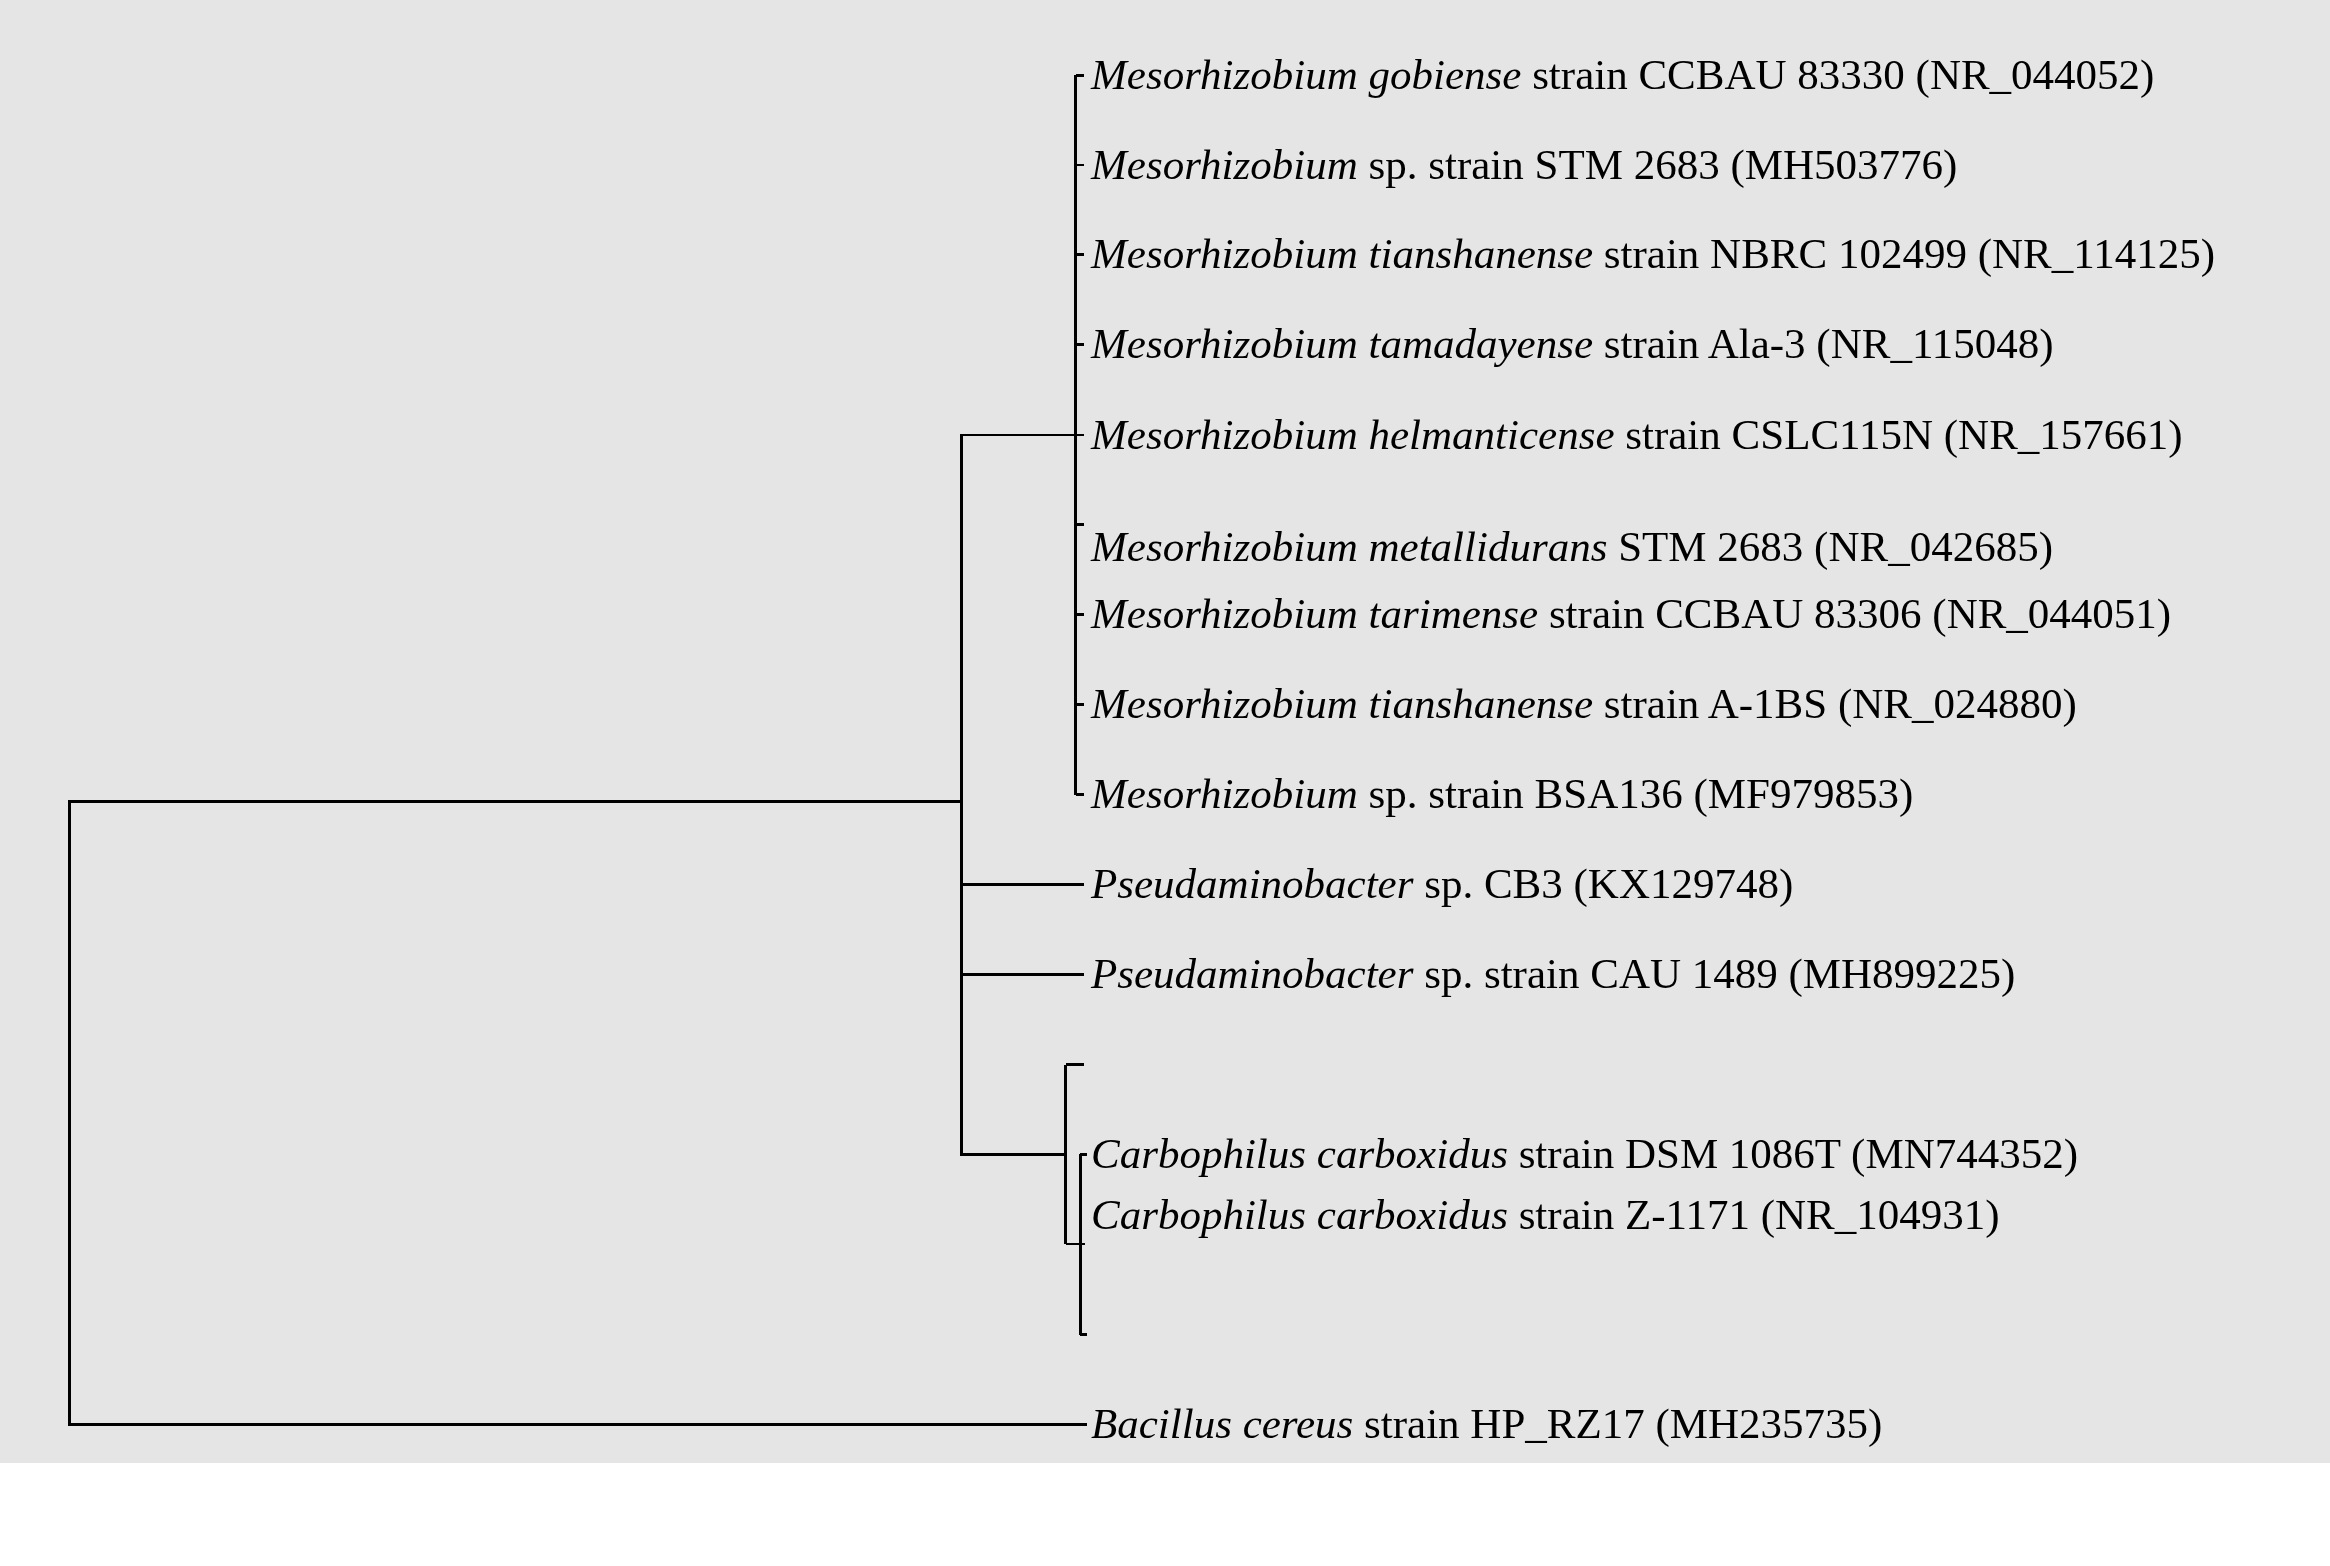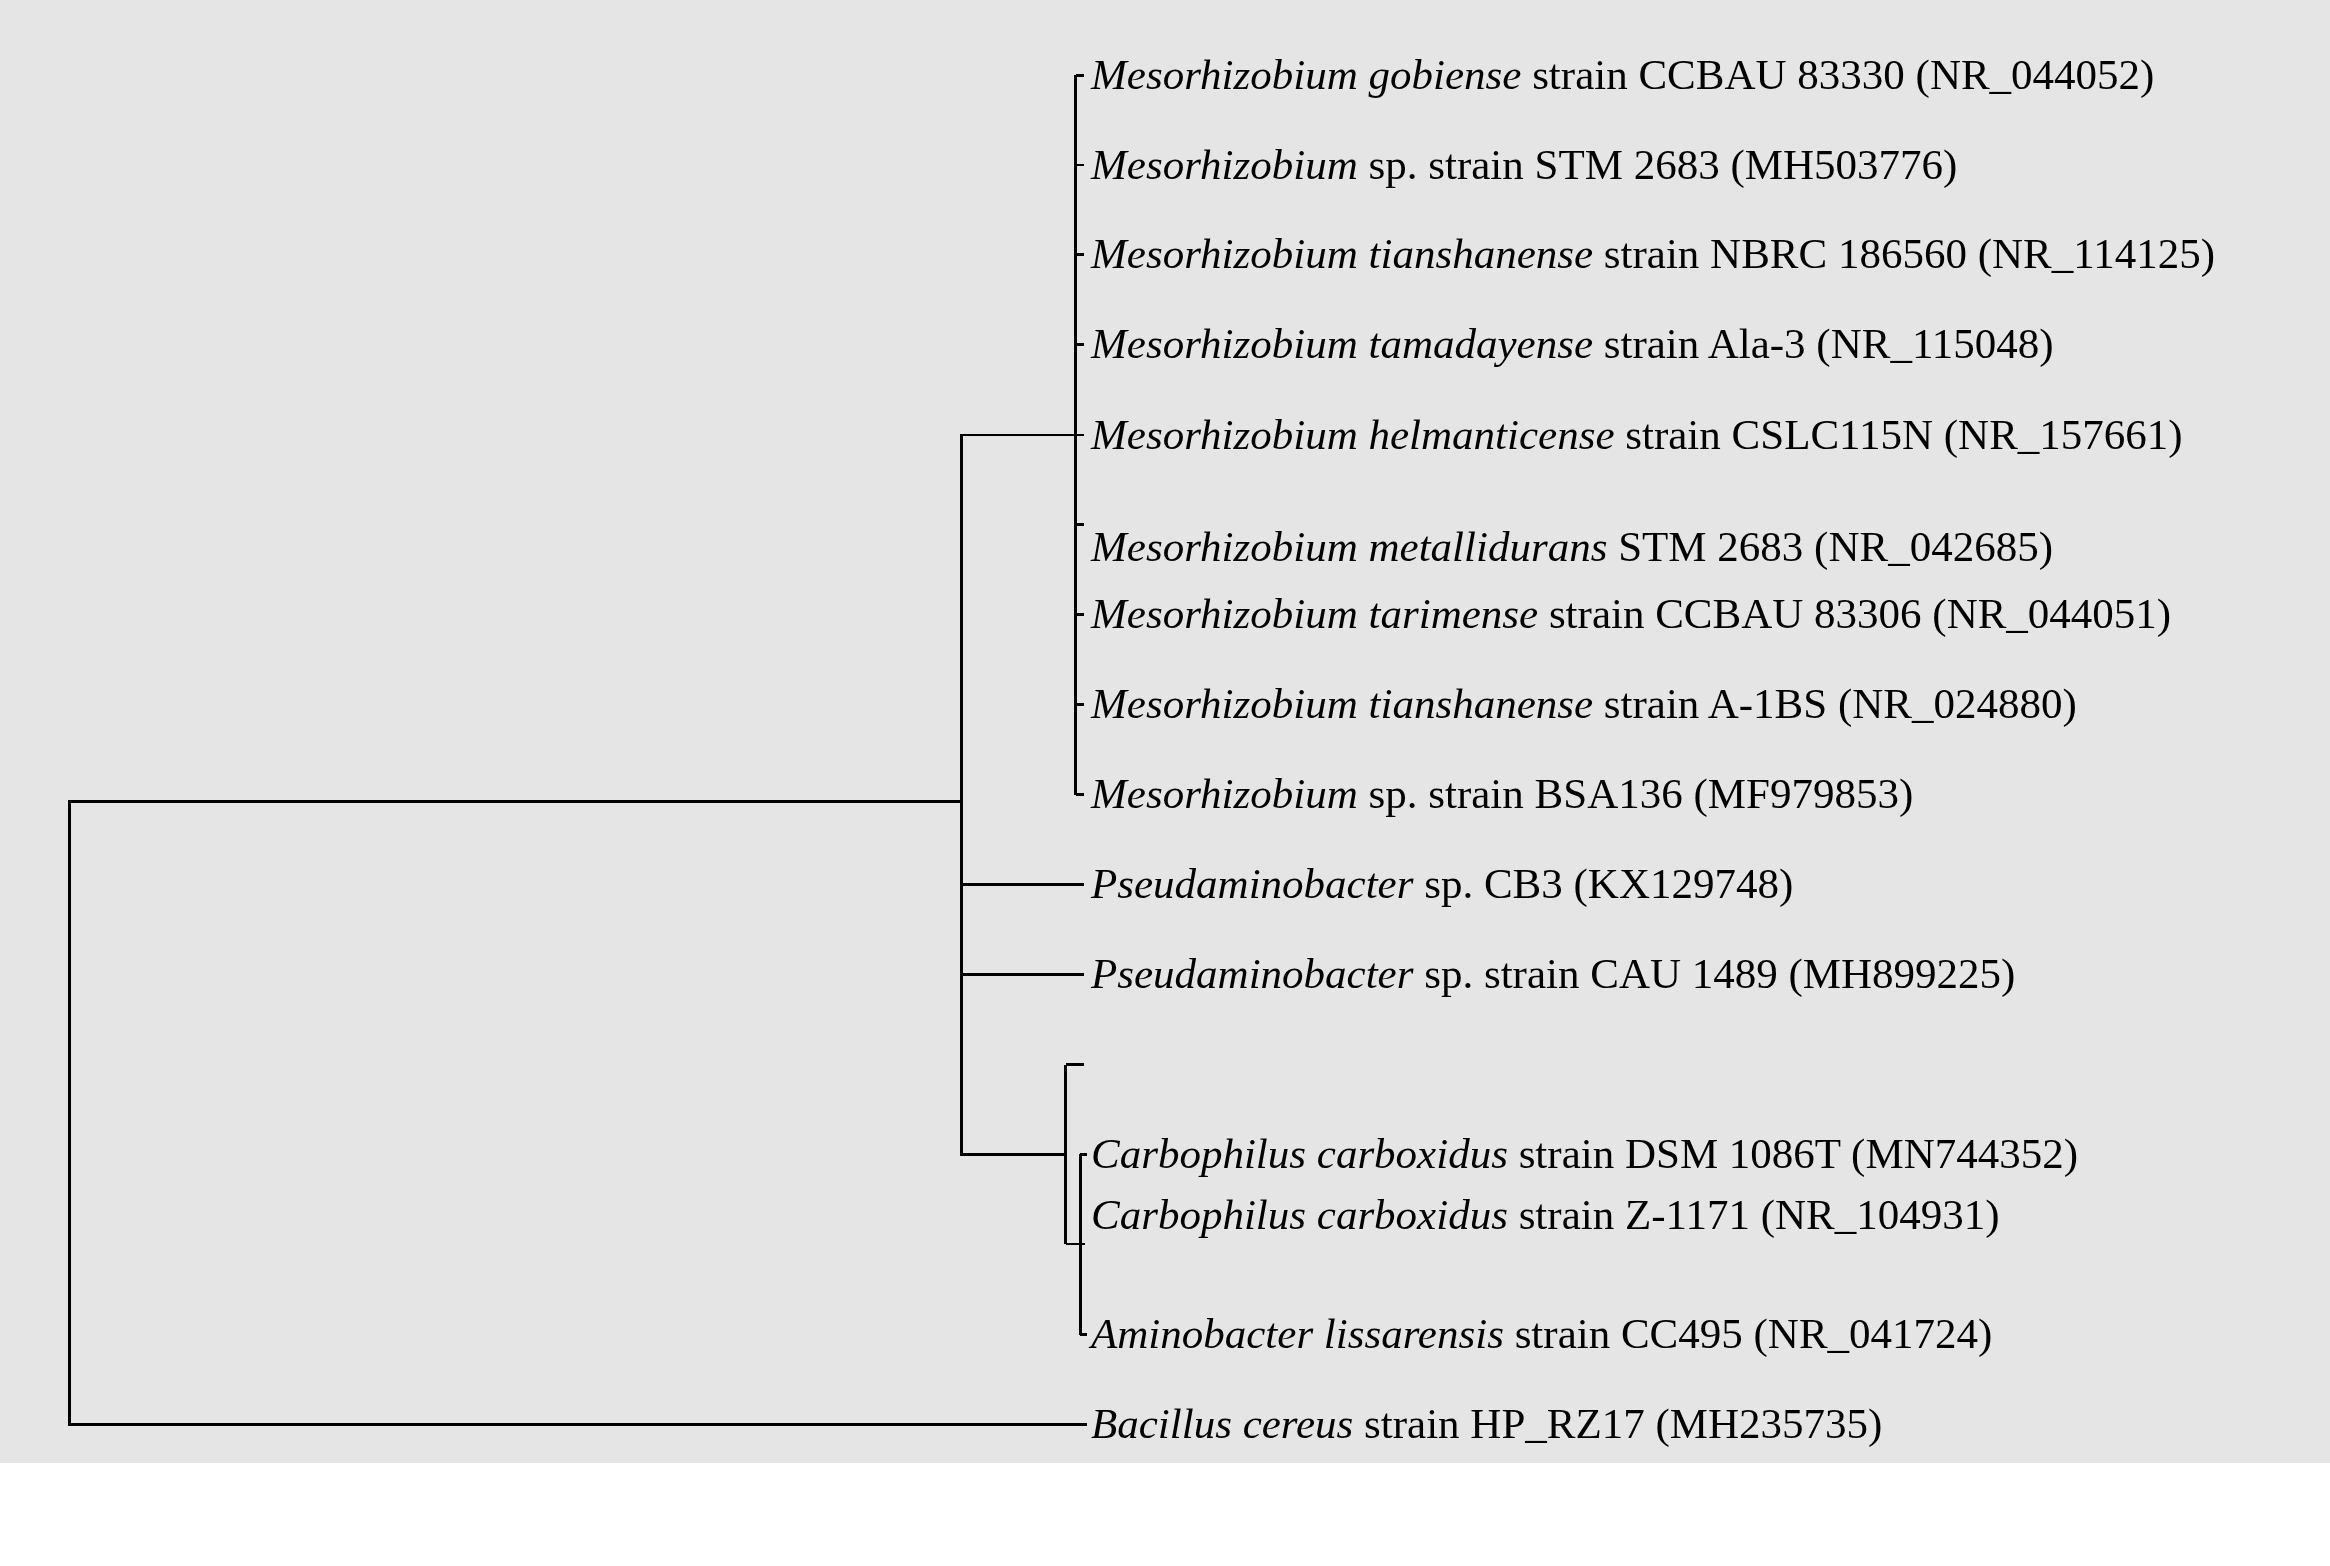--- a/index.html
+++ b/index.html
@@ -86,30 +86,29 @@
 
     <g>
       <line x1="510" y1="2172" x2="757" y2="2172" stroke="#4a4a4a" stroke-width="3"></line>
       <line x1="510" y1="2144" x2="510" y2="2201" stroke="#000000" stroke-width="3"></line>
       <line x1="757" y1="2144" x2="757" y2="2201" stroke="#000000" stroke-width="3"></line>
     </g>
   </svg>
 
   <div class="tip" style="top:46px"><span class="taxon">Mesorhizobium gobiense</span><span> strain CCBAU 83330 (NR_044052)</span></div>
   <div class="tip bold" style="top:136px"><span class="taxon">Mesorhizobium</span><span> sp. strain STM 2683 (MH503776)</span></div>
-  <div class="tip" style="top:225px"><span class="taxon">Mesorhizobium tianshanense</span><span> strain NBRC 186560 (NR_114125)</span></div>
+  <div class="tip" style="top:225px"><span class="taxon">Mesorhizobium tianshanense</span><span> strain NBRC 102499 (NR_114125)</span></div>
   <div class="tip" style="top:315px"><span class="taxon">Mesorhizobium tamadayense</span><span> strain Ala-3 (NR_115048)</span></div>
   <div class="tip" style="top:406px"><span class="taxon">Mesorhizobium helmanticense</span><span> strain CSLC115N (NR_157661)</span></div>
   <div class="tip" style="top:518px"><span class="taxon">Mesorhizobium metallidurans</span><span> STM 2683 (NR_042685)</span></div>
   <div class="tip" style="top:585px"><span class="taxon">Mesorhizobium tarimense</span><span> strain CCBAU 83306 (NR_044051)</span></div>
   <div class="tip" style="top:675px"><span class="taxon">Mesorhizobium tianshanense</span><span> strain A-1BS (NR_024880)</span></div>
   <div class="tip" style="top:765px"><span class="taxon">Mesorhizobium</span><span> sp. strain BSA136 (MF979853)</span></div>
   <div class="tip" style="top:855px"><span class="taxon">Pseudaminobacter</span><span> sp. CB3 (KX129748)</span></div>
   <div class="tip" style="top:945px"><span class="taxon">Pseudaminobacter</span><span> sp. strain CAU 1489 (MH899225)</span></div>
   <div class="tip" style="top:1125px"><span class="taxon">Carbophilus carboxidus</span><span> strain DSM 1086T (MN744352)</span></div>
   <div class="tip" style="top:1186px"><span class="taxon">Carbophilus carboxidus</span><span> strain Z-1171 (NR_104931)</span></div>
-  <div class="tip" style="top:1305px"><span class="taxon">Aminobacter lissarensis</span><span> strain CC495 (NR_041724)</span></div>
   <div class="tip" style="top:1395px"><span class="taxon">Bacillus cereus</span><span> strain HP_RZ17 (MH235735)</span></div>
 
   <div class="scalebar-label">0.02</div>
 
 </div>
 
 
 </body></html>

